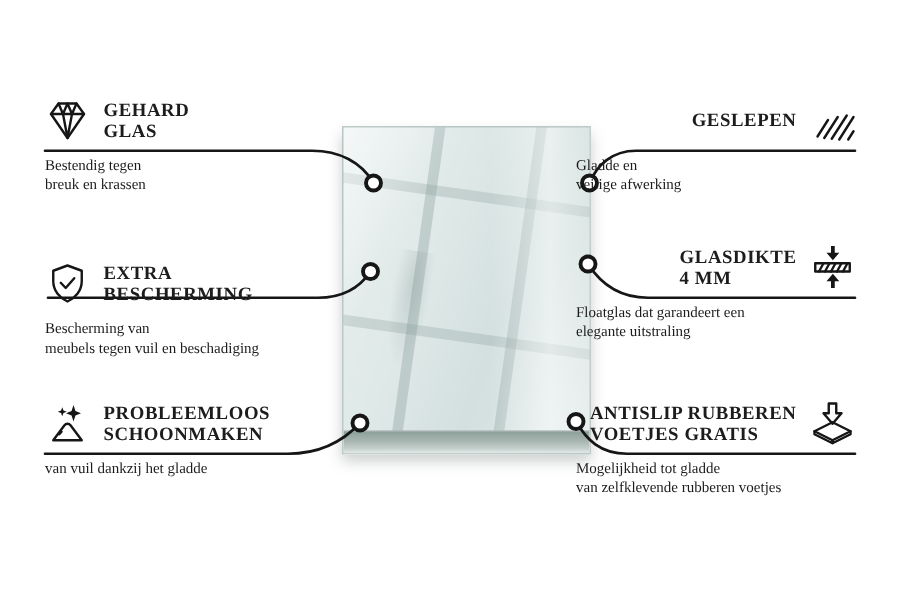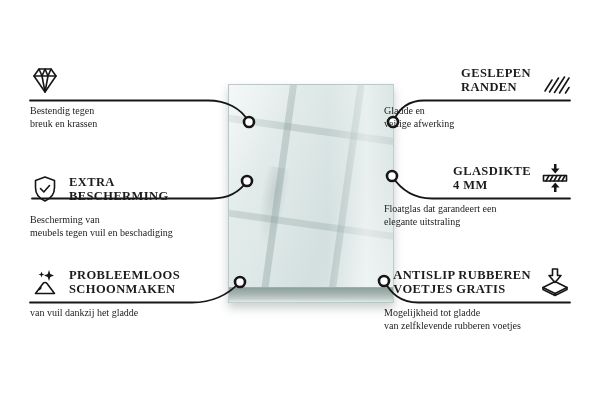--- a/index.html
+++ b/index.html
@@ -87,20 +87,24 @@
   </svg>
 
   <div class="feature f-tl">
     <div class="head">
       <span class="ficon">
         <svg width="30" height="30" viewBox="0 0 30 30">
           <path class="ic" d="M4,11 L9,4 H21 L26,11 L15,27 Z"></path>
           <path class="ic" d="M4,11 H26 M9,4 L12,11 L15,4 L18,11 L21,4 M12,11 L15,27 L18,11"></path>
         </svg>
       </span>
+      <span class="title">
+        <span style="display:block">GEHARD</span>
+        <span style="display:block">GLAS</span>
+      </span>
     </div>
     <div class="sub">
       <span style="display:block">Bestendig tegen</span>
       <span style="display:block">breuk en krassen</span>
     </div>
   </div>
 
   <div class="feature f-ml">
     <div class="head">
       <span class="ficon">
@@ -137,21 +141,20 @@
     </div>
     <div class="sub">
       <span style="display:block">van vuil dankzij het gladde</span>
     </div>
   </div>
 
   <div class="feature right f-tr">
     <div class="head">
       <span class="title">
         <span style="display:block">GESLEPEN</span>
-        <span style="display:block">RANDEN</span>
       </span>
       <span class="ficon">
         <svg width="30" height="30" viewBox="0 0 30 30">
           <g class="ic" stroke-width="2.2">
             <path d="M5,26 L12,15"></path>
             <path d="M9.5,27 L18.5,13"></path>
             <path d="M14.5,27.5 L24.5,12"></path>
             <path d="M19.5,28 L29,13"></path>
             <path d="M25.5,28 L29,22.5"></path>
           </g>

